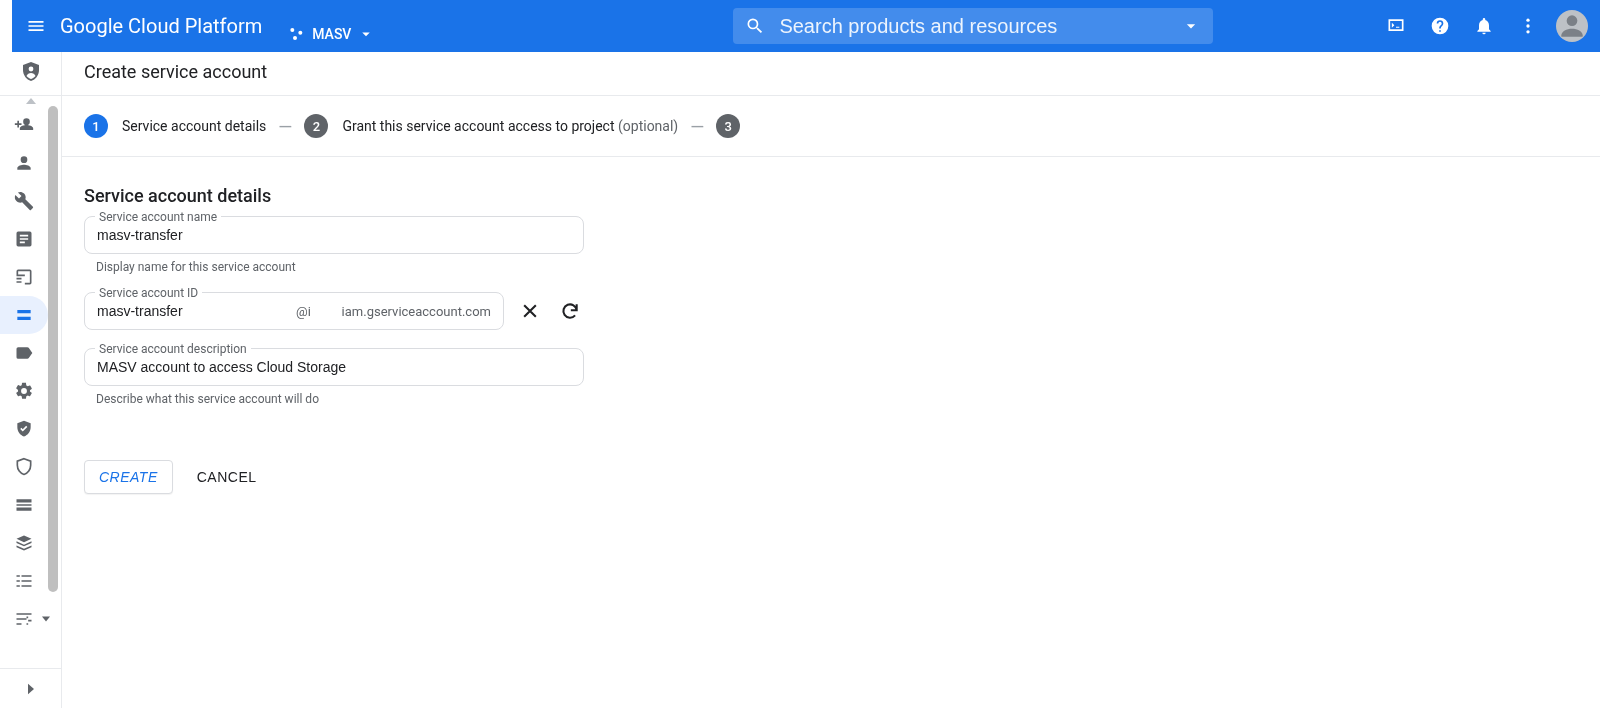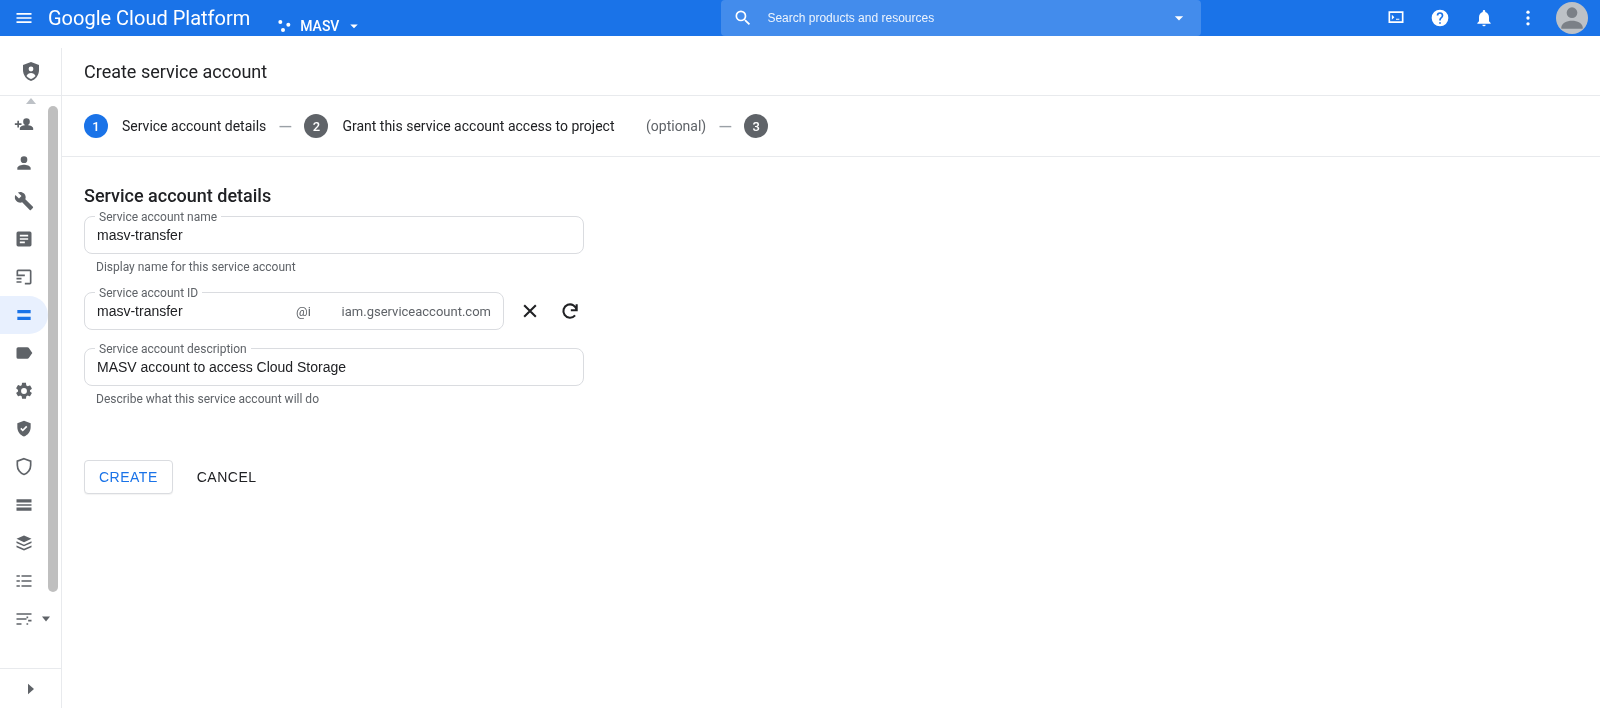--- a/index.html
+++ b/index.html
@@ -1,27 +1,27 @@
 <!DOCTYPE html>
 <html><head>
 <meta charset="utf-8">
 <style>
   * { box-sizing: border-box; margin: 0; padding: 0; }
   html, body { width: 1600px; height: 708px; font-family: Roboto, "Helvetica Neue", Arial, sans-serif; color: #202124; background: #fff; overflow: hidden; }
 
   
-  .topbar { position: fixed; top: 0; left: 0; right: 0; height: 36px; background: #1a73e8; display: flex; align-items: center; color: #fff; z-index: 100; }
+  .topbar { position: fixed; top: 0; left: 12px; right: 0; height: 52px; background: #1a73e8; display: flex; align-items: center; color: #fff; z-index: 100; }
   .topbar .hamburger { width: 48px; height: 48px; display: flex; align-items: center; justify-content: center; cursor: pointer; }
   .topbar .brand { font-size: 20px; font-weight: 400; margin-right: 18px; white-space: nowrap; }
   .topbar .project { display: flex; align-items: center; gap: 6px; padding: 4px 8px; border-radius: 4px; cursor: pointer; margin-top: 16px; }
   .topbar .project .proj-icon { width: 18px; height: 18px; display:inline-flex; align-items:center; justify-content:center; }
   .topbar .project .proj-name { font-size: 14px; font-weight: 500; }
   .topbar .spacer-before-search { flex: 0 0 auto; width: 350px; }
   .topbar .searchbox { flex: 0 1 480px; height: 36px; background: rgba(255,255,255,0.18); border-radius: 4px; display: flex; align-items: center; padding: 0 10px; color: #fff; cursor: text; position: relative; }
-  .topbar .searchbox input { flex: 1; background: transparent; border: none; outline: none; color: #fff; font-size: 12px; }
+  .topbar .searchbox input { flex: 1; background: transparent; border: none; outline: none; color: #fff; font-size: 20px; }
   .topbar .searchbox input::placeholder { color: rgba(255,255,255,0.9); }
   .topbar .searchbox .search-icon { width: 24px; height: 24px; margin-right: 12px; display:flex; align-items:center; justify-content:center; }
   .topbar .searchbox .dropdown-icon { width: 24px; height: 24px; display:flex; align-items:center; justify-content:center; }
   .topbar .spacer-after-search { flex: 1; }
   .topbar .right-icons { display: flex; align-items: center; gap: 4px; padding-right: 8px; }
   .topbar .right-icons .ticon { width: 40px; height: 40px; display:flex; align-items:center; justify-content:center; border-radius: 50%; cursor: pointer; }
   .topbar .avatar { width: 32px; height: 32px; border-radius: 50%; background: #bdc1c6; display:flex; align-items:center; justify-content:center; overflow:hidden; }
 
   
   .leftnav { position: fixed; top: 48px; left: 0; bottom: 0; width: 62px; background: #fff; border-right: 1px solid #e8eaed; display:flex; flex-direction: column; align-items: stretch; overflow: hidden; }
@@ -39,37 +39,37 @@
   .main { position:absolute; top:48px; left:62px; right:0; bottom:0; overflow:auto; }
   .page-head { height: 48px; border-bottom: 1px solid #e8eaed; display:flex; align-items:center; padding: 0 22px; }
   .page-head h1 { font-size: 18px; font-weight: 400; color:#202124; }
 
   .stepper { padding: 18px 22px; border-bottom: 1px solid #e8eaed; display:flex; align-items:center; gap: 12px; font-size:14px; }
   .stepper .step { display:flex; align-items:center; gap:14px; }
   .stepper .circle { width:24px; height:24px; border-radius:50%; display:inline-flex; align-items:center; justify-content:center; color:#fff; font-size:13px; font-weight:500; }
   .stepper .circle.active { background:#1a73e8; }
   .stepper .circle.inactive { background:#5f6368; }
   .stepper .sep { color:#9aa0a6; font-size:18px; }
-  .stepper .optional { color:#5f6368;margin-left:28px; }
+  .stepper .optional { color:#5f6368; }
 
   .form-section { padding: 28px 22px 0; max-width: 640px; }
   .form-section h2 { font-size: 18px; font-weight: 500; color:#202124; margin-bottom: 10px; }
   .field { position:relative; margin-top: 10px; }
   .field .outline { border:1px solid #dadce0; border-radius:8px; height:38px; display:flex; align-items:center; padding: 0 12px; width: 500px; position:relative; }
   .field .outline input { border:none; outline:none; flex:1; font-size:14px; color:#202124; background:transparent; }
   .field .label { position:absolute; top:-7px; left:10px; background:#fff; padding:0 4px; font-size:12px; color:#5f6368; }
   .field .hint { font-size:12px; color:#5f6368; margin-top:6px; padding-left:12px; }
   .field .id-row { display:flex; align-items:center; gap:12px; width: 500px; }
   .field .id-row .outline { flex:1; width:auto; }
   .field .id-suffix { color:#5f6368; font-size:13px; }
   .field .id-mid { color:#5f6368; font-size:13px; margin-left:18px; }
   .icon-btn { width:28px; height:28px; display:flex; align-items:center; justify-content:center; color:#202124; cursor:pointer; border-radius:50%; }
 
   .buttons { margin-top: 54px; padding-left:0; display:flex; align-items:center; gap:24px; }
-  .btn-create { border:1px solid #dadce0; color:#1a73e8; background:#fff; font-size:14px; font-weight:500; letter-spacing:0.5px; padding: 8px 14px; border-radius:4px; cursor:pointer; box-shadow: 0 1px 1px rgba(0,0,0,0.05); }
+  .btn-create { border:1px solid #dadce0; color:#1a73e8; background:#fff; font-size:14px; font-weight:500; letter-spacing:0.5px; padding: 8px 14px; border-radius:4px; cursor:pointer; box-shadow: 0 1px 1px rgba(0,0,0,0.05); font-style: italic; }
   .btn-cancel { color:#202124; font-size:14px; font-weight:400; letter-spacing:0.5px; background:none; border:none; cursor:pointer; }
 
   svg { display:block; }
 </style>
 </head>
 <body>
 
 <div class="topbar">
   <div class="hamburger">
     <svg width="20" height="20" viewBox="0 0 24 24" fill="#fff">

